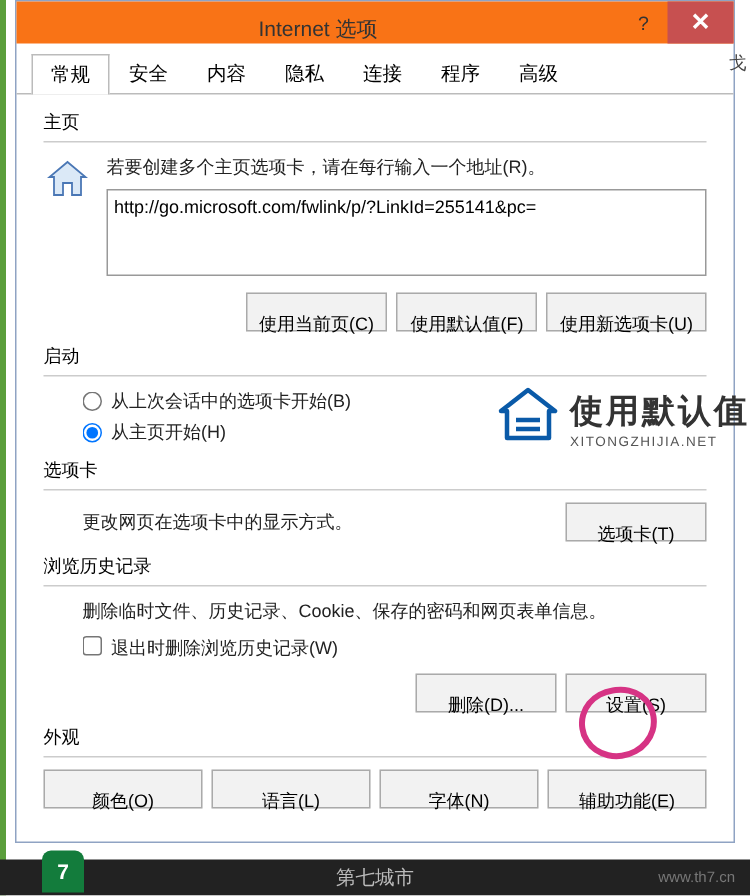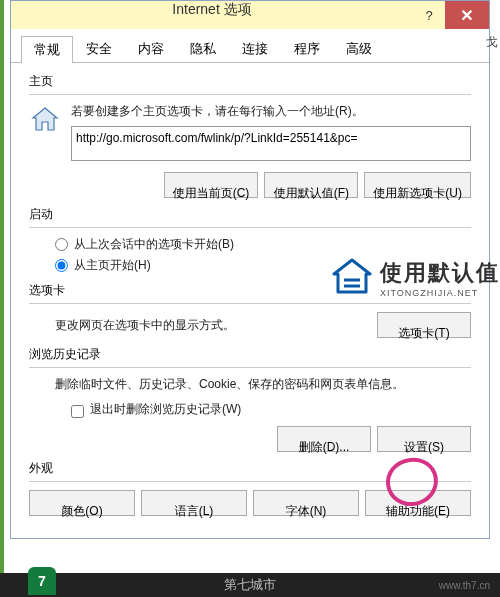--- a/index.html
+++ b/index.html
@@ -1,47 +1,47 @@
 <!DOCTYPE html>
 <html><head>
 <meta charset="utf-8">
 <style>
 * { box-sizing: border-box; margin: 0; padding: 0; font-family: "Microsoft YaHei", "SimSun", sans-serif; }
 body { background: #fff; width: 500px; height: 597px; position: relative; overflow: hidden; }
 .edge-green { position: absolute; left: 0; top: 0; width: 4px; height: 597px; background: #5a9e3b; }
 .win { position: absolute; left: 10px; top: 0; width: 480px; background: #fff; border: 1px solid #8fa3c3; }
-.titlebar { display: flex; align-items: flex-start; height: 28px; background: #fef9c3; position: relative; }
+.titlebar { display: flex; align-items: flex-end; height: 28px; background: #f97316; position: relative; }
 .title { flex: 1; text-align: center; color: #333; font-size: 14px; }
 .winbtns { display: flex; height: 100%; }
 .winbtn { width: 40px; height: 100%; display: flex; align-items: center; justify-content: center; font-size: 14px; color: #333; }
 .winbtn.help { width: 32px; font-size: 13px; }
 .winbtn.close { background: #c75050; color: #fff; width: 44px; font-size: 16px; font-weight: bold; }
 .tabs { display: flex; padding: 4px 10px 0 10px; border-bottom: 1px solid #bbb; margin-top: 2px; }
 .tab { padding: 4px 12px; font-size: 13px; border: 1px solid transparent; border-bottom: none; cursor: pointer; }
 .tab.active { border-color: #bbb; background: #fff; position: relative; top: 1px; }
 .body { padding: 10px 18px 14px 18px; font-size: 12px; color: #222; }
 .group { margin-bottom: 8px; }
 .group-title { color: #000000; font-size: 12px; margin-bottom: 4px; }
 .divider { border: none; border-top: 1px solid #ccc; margin: 2px 0 8px 0; }
 .home-row { display: flex; gap: 10px; }
 .home-icon { width: 32px; height: 32px; flex: none; position: relative; }
 .home-icon svg { width: 32px; height: 32px; }
 .home-text { font-size: 12px; margin-bottom: 6px; }
-.url-box { width: 100%; height: 35px; border: 1px solid #999; font-size: 12px; padding: 4px; resize: none; font-family: inherit; }
+.url-box { width: 100%; height: 58px; border: 1px solid #999; font-size: 12px; padding: 4px; resize: none; font-family: inherit; }
 .btn-row { display: flex; justify-content: flex-end; gap: 6px; margin-top: 8px; }
 .btn { min-width: 94px; height: 24px; border: 1px solid #aaa; background: #f2f2f2; font-size: 12px; cursor: pointer; padding: 12px 8px; }
 .indent { padding-left: 26px; }
 .radio-row { display: flex; align-items: center; gap: 6px; margin: 4px 0; }
 .radio-row input { margin: 0; }
 .watermark { position: absolute; right: 0px; top: 258px; display: flex; align-items: center; gap: 8px; color: #333; }
 .watermark .big { font-size: 22px; font-weight: bold; letter-spacing: 2px; }
 .watermark .small { font-size: 9px; letter-spacing: 1px; color: #555; text-transform: uppercase; }
 .wm-icon { color: #0a5aa8; }
 .row-flex { display: flex; align-items: center; justify-content: space-between; }
-.checkbox-row { display: flex; align-items: flex-end; gap: 6px; margin: 8px 16px; }
+.checkbox-row { display: flex; align-items: flex-start; gap: 6px; margin: 8px 0; }
 .checkbox-row input { margin: 0; }
 .circle-mark { position: absolute; width: 52px; height: 48px; border: 4px solid #d63384; border-radius: 50% 48% 52% 50%; right: 62px; top: 458px; transform: rotate(-8deg); pointer-events: none; }
 .footer { position: absolute; left: 0; right: 0; bottom: 0; height: 24px; background: #222; color: #bbb; font-size: 13px; display: flex; align-items: center; justify-content: center; }
 .footer-logo { position: absolute; left: 28px; bottom: 2px; width: 28px; height: 28px; background: #137c3c; border-top-left-radius: 6px; border-top-right-radius: 6px; display: flex; align-items: center; justify-content: center; color: #fff; font-size: 14px; font-weight: bold; }
 .extra-char { position: absolute; right: 2px; top: 34px; font-size: 12px; color: #444; }
 </style>
 </head>
 <body>
 
 <div class="edge-green"></div>

